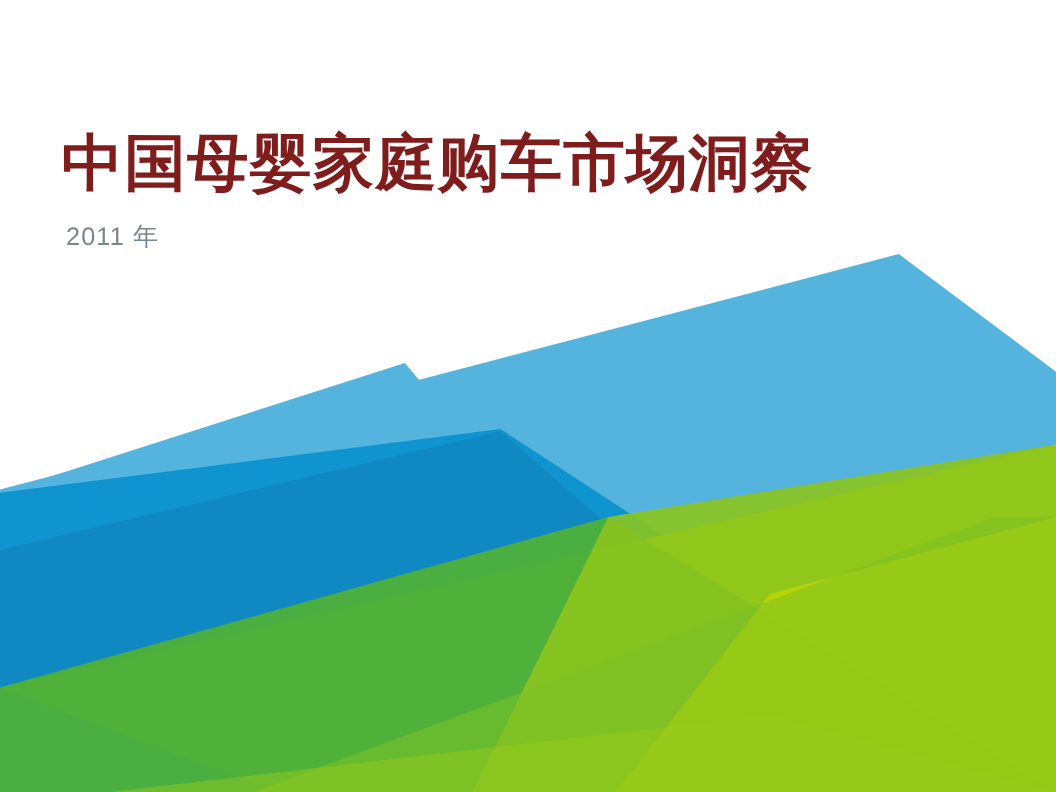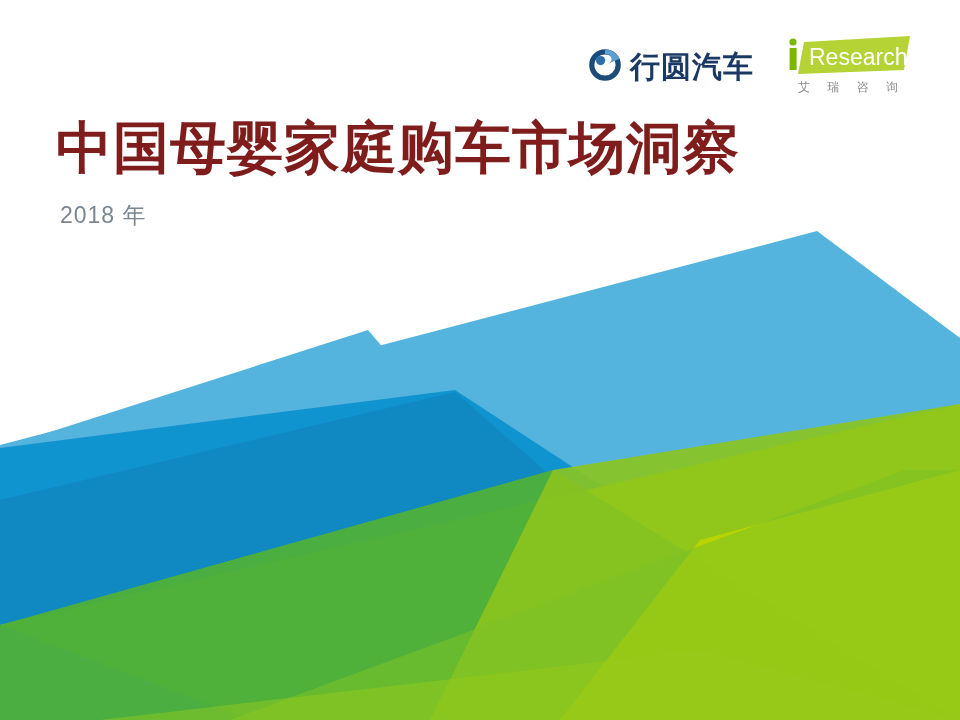--- a/index.html
+++ b/index.html
@@ -120,46 +120,19 @@
     <polygon points="553,470 960,404 960,720 430,720" fill="#8CC41E" opacity="0.9"></polygon>
 
     <polygon points="700,540 960,470 960,720 560,720" fill="#BED600" opacity="0.85"></polygon>
 
     <polygon points="0,720 230,720 905,470 960,470 960,720" fill="#7CC127" opacity="0.55"></polygon>
 
     <polygon points="100,720 700,650 960,720" fill="#9ACB1B" opacity="0.45"></polygon>
 
   </svg>
 
-  <div id="logo-bar">
-
-    <div class="logo-xingyuan">
-      <span>
-        <svg width="34" height="34" viewBox="0 0 34 34">
-          <path d="M17 1.2 A15.8 15.8 0 1 0 32.8 17 A15.8 15.8 0 0 0 17 1.2 Z
-                   M17 6.4 A10.6 10.6 0 1 1 6.4 17 A10.6 10.6 0 0 1 17 6.4 Z" fill="#1B4B78"></path>
-          <path d="M17 1.2 A15.8 15.8 0 0 1 31.5 10.8 L20 16 A4 4 0 0 0 17 6.4 Z" fill="#5C9FD0"></path>
-          <circle cx="12.6" cy="12.6" r="4.6" fill="#2C6FA8"></circle>
-        </svg>
-      </span>
-      <span class="wordmark">行圆汽车</span>
-    </div>
-
-    <div class="logo-iresearch">
-      <div class="iresearch-mark">
-        <svg width="128" height="44" viewBox="0 0 128 44">
-          <polygon points="20,8 126,2 120,36 14,40" fill="#B5D334"></polygon>
-          <circle cx="9" cy="8" r="3.6" fill="#7AB800"></circle>
-          <rect x="5.6" y="14" width="7" height="22" fill="#7AB800"></rect>
-          <text x="25" y="31" font-family="Liberation Sans, sans-serif" font-size="23" font-weight="400" fill="#FFFFFF">Research</text>
-        </svg>
-      </div>
-      <div class="iresearch-cn">艾 瑞 咨 询</div>
-    </div>
-
-  </div>
 
   <div id="title-block">
     <h1 id="report-title">中国母婴家庭购车市场洞察</h1>
-    <div id="report-subtitle">2018 年</div>
+    <div id="report-subtitle">2011 年</div>
   </div>
 
 </div>
 
 </body></html>

